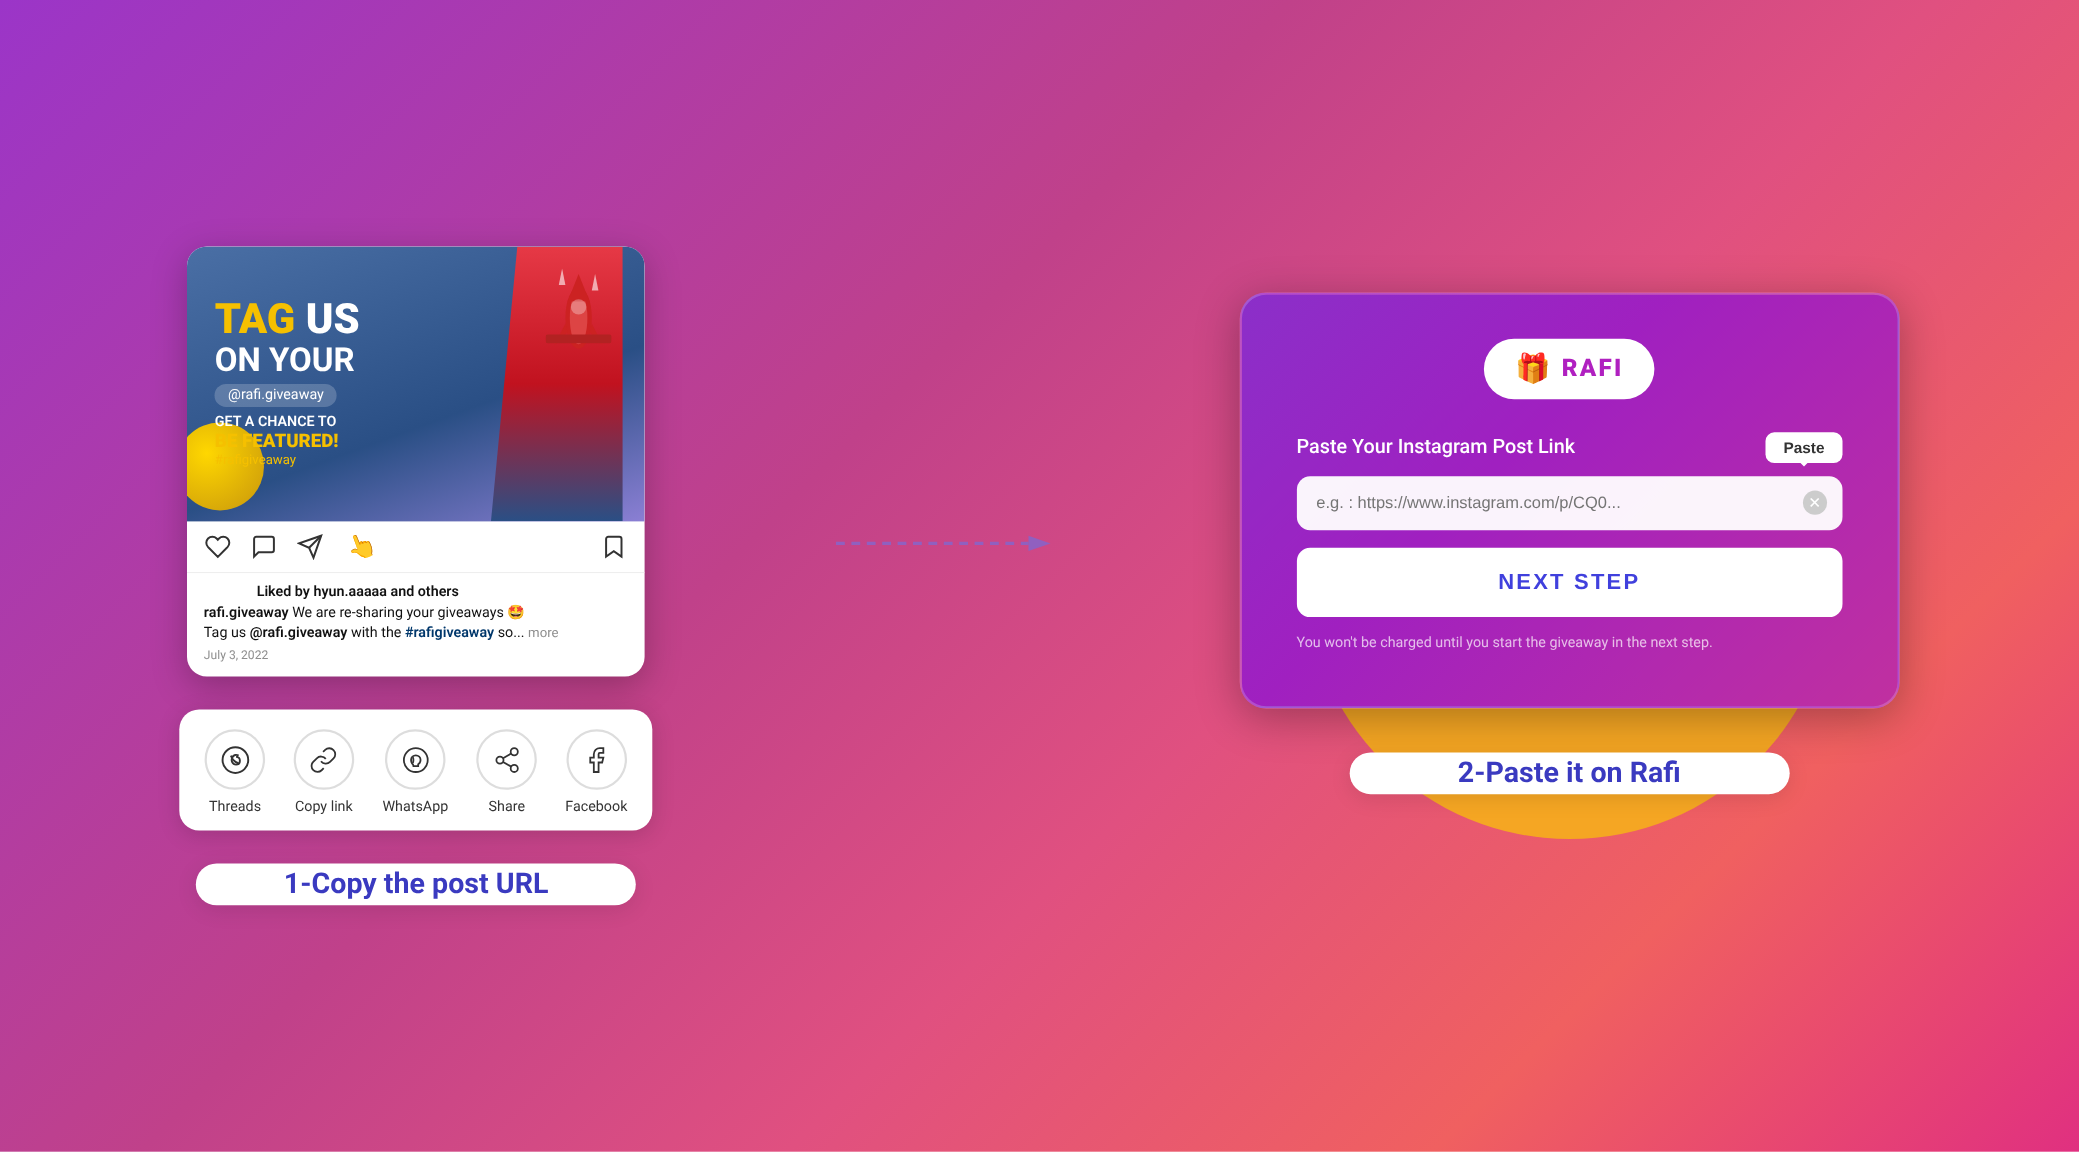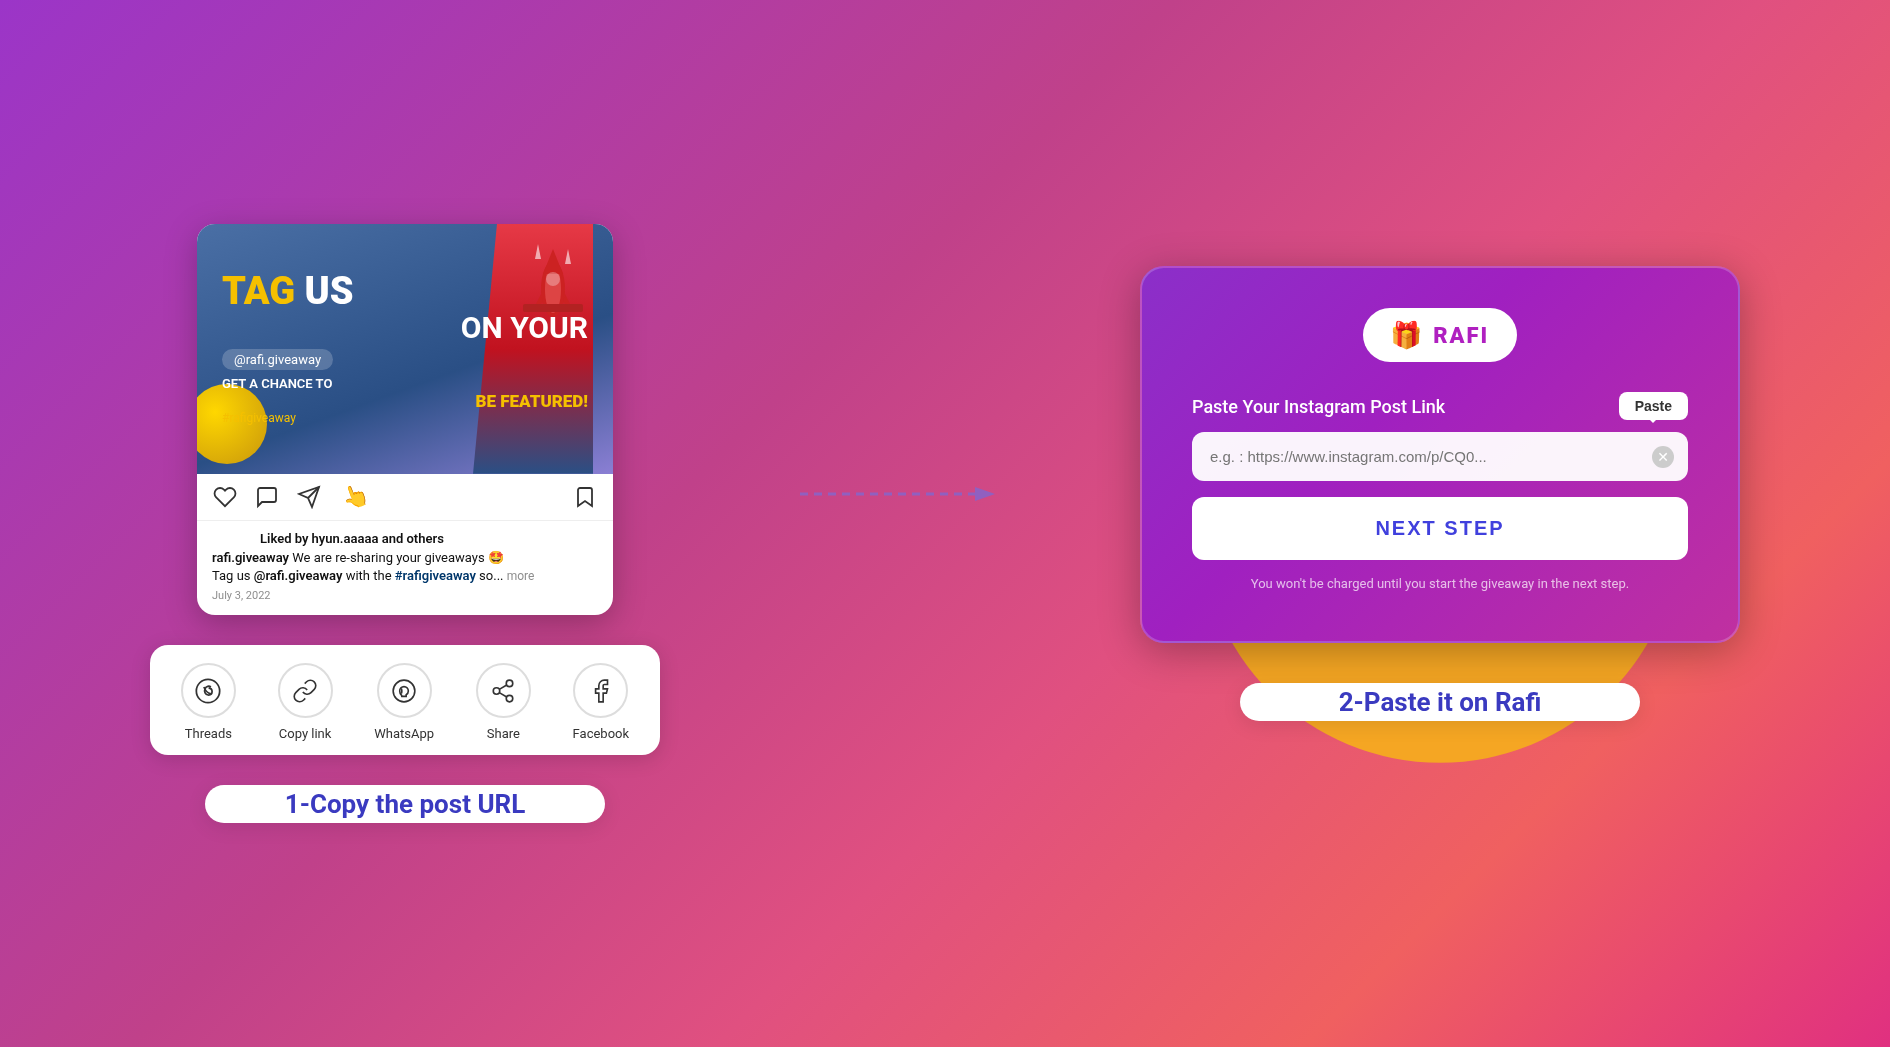--- a/index.html
+++ b/index.html
@@ -156,21 +156,21 @@
       padding-bottom: 8px;
     }
 
     
     .share-row {
       background: white;
       border-radius: 18px;
       padding: 18px 10px 14px;
       display: flex;
       justify-content: space-around;
-      width: 510px;
+      width: 430px;
       box-shadow: 0 4px 20px rgba(0,0,0,0.15);
     }
 
     .share-item {
       display: flex;
       flex-direction: column;
       align-items: center;
       gap: 8px;
     }
 
@@ -345,21 +345,20 @@
       font-size: 20px;
       font-weight: 700;
       letter-spacing: 2px;
       cursor: pointer;
       margin-bottom: 16px;
     }
 
     .disclaimer-text {
       color: rgba(255,255,255,0.7);
       font-size: 13px;
-      text-align: center;
     }
   </style>
 </head>
 <body>
 
 <div class="left-section">
 
   <div class="instagram-card">
 
     <div class="post-image">
@@ -374,24 +373,24 @@
         <circle cx="30" cy="35" r="7" fill="white" opacity="0.3"></circle>
         <rect x="0" y="60" width="60" height="8" fill="#b22222" rx="2"></rect>
         <polygon points="15,0 18,15 12,15" fill="white" opacity="0.6"></polygon>
         <polygon points="45,5 48,20 42,20" fill="white" opacity="0.6"></polygon>
       </svg>
 
       <div style="position:relative;z-index:3;">
         <div style="font-size:38px;font-weight:900;line-height:1;color:#f5c000;">
           <span>TAG</span><span style="color:white;"> US</span>
         </div>
-        <div style="color:white;font-size:30px;font-weight:700;text-align:right;">ON YOUR</div>
+        <div style="color:white;font-size:30px;font-weight:700;">ON YOUR</div>
         <div class="handle-badge">@rafi.giveaway</div>
         <div style="color:white;font-size:13px;font-weight:600;margin-top:6px;">GET A CHANCE TO</div>
-        <div style="color:#f5c000;font-size:17px;font-weight:900;text-align:right;">BE FEATURED!</div>
+        <div style="color:#f5c000;font-size:17px;font-weight:900;">BE FEATURED!</div>
         <div style="color:#f5c000;font-size:12px;">#rafigiveaway</div>
       </div>
     </div>
 
     <div class="post-actions">
       <div class="action-icons">
 
         <div class="action-icon">
           <svg width="24" height="24" viewBox="0 0 24 24" fill="none" stroke="#333" stroke-width="1.8">
             <path d="M20.84 4.61a5.5 5.5 0 0 0-7.78 0L12 5.67l-1.06-1.06a5.5 5.5 0 0 0-7.78 7.78l1.06 1.06L12 21.23l7.78-7.78 1.06-1.06a5.5 5.5 0 0 0 0-7.78z"></path>

